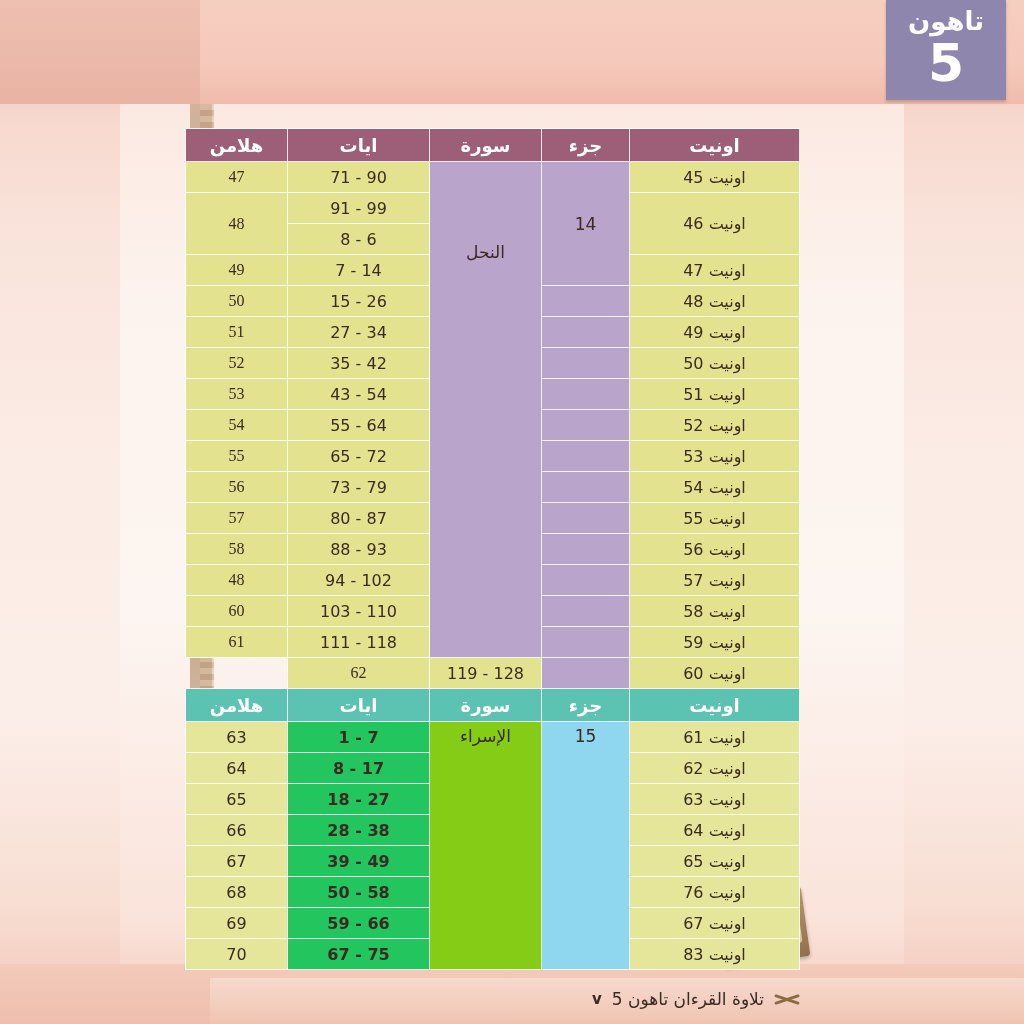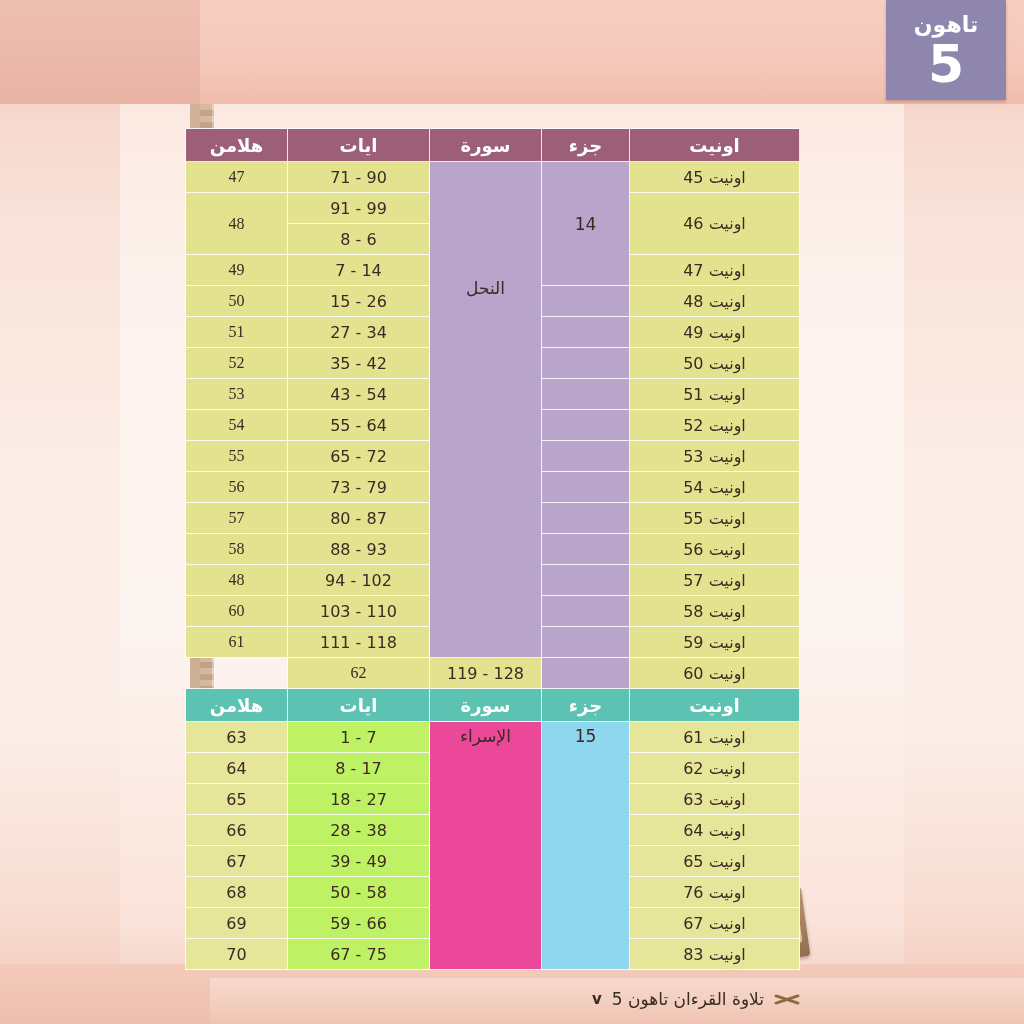--- a/index.html
+++ b/index.html
@@ -53,21 +53,21 @@
   }
   
   .chapter-tab{
     position:absolute;right:18px;top:0;width:120px;height:100px;
     background:#8f86ad;
     color:#ffffff;
     text-align:center;
     box-shadow:0 2px 3px rgba(0,0,0,.2);
   }
   .chapter-tab .label{
-    font-size:22px;font-weight:bold;letter-spacing:0;margin-top:12px;
+    font-size:26px;font-weight:bold;letter-spacing:0;margin-top:6px;
   }
   .chapter-tab .num{
     font-size:52px;font-weight:bold;line-height:50px;margin-top:2px;
   }
   .title-plate{
     position:absolute;right:160px;top:14px;width:330px;height:62px;
     background:linear-gradient(180deg,#f2d79a 0%,#ecc878 45%,#e3b75f 100%);
     border:3px solid #b98a3c;
     border-radius:10px;
     box-shadow:0 2px 4px rgba(0,0,0,.25);
@@ -115,22 +115,22 @@
   .c-page{width:102px;}
   
   .a .u{background:#e3e38f;}
   .a .j{background:#b9a4cb;}
   .a .s{background:#b9a4cb;}
   .a .y{background:#e3e38f;}
   .a .p{background:#e3e38f;font-family:Liberation Serif, serif;}
   
   .b .u{background:#e6e69a;}
   .b .j{background:#8fd7ef;}
-  .b .s{background:#ec4899;}
-  .b .y{background:#bef264;}
+  .b .s{background:#84cc16;}
+  .b .y{background:#22c55e;font-weight:bold;}
   .b .p{background:#e6e69a;}
   .sura-cell,.juz-cell{font-size:17px;color:#3b2a22;}
   .unit-cell{font-size:16px;}
   
   .footer{
     position:absolute;right:214px;bottom:8px;
     width:586px;height:34px;
     display:flex;align-items:center;justify-content:flex-start;
     gap:10px;
     padding-right:10px;
@@ -198,21 +198,21 @@
           <th>سورة</th>
           <th>ايات</th>
           <th>هلامن</th>
         </tr>
       </thead>
 
       <tbody class="a">
         <tr>
           <td class="u unit-cell">اونيت 45</td>
           <td class="j juz-cell" rowspan="4">14</td>
-          <td class="s sura-cell" rowspan="16" style="vertical-align:top;padding-top:116px;">النحل</td>
+          <td class="s sura-cell" rowspan="16" style="vertical-align:top;padding-top:80px;">النحل</td>
           <td class="y">90 - 71</td>
           <td class="p">47</td>
         </tr>
         <tr>
           <td class="u unit-cell" rowspan="2">اونيت 46</td>
           <td class="y">99 - 91</td>
           <td class="p" rowspan="2">48</td>
         </tr>
         <tr>
           <td class="y">6 - 8</td>

